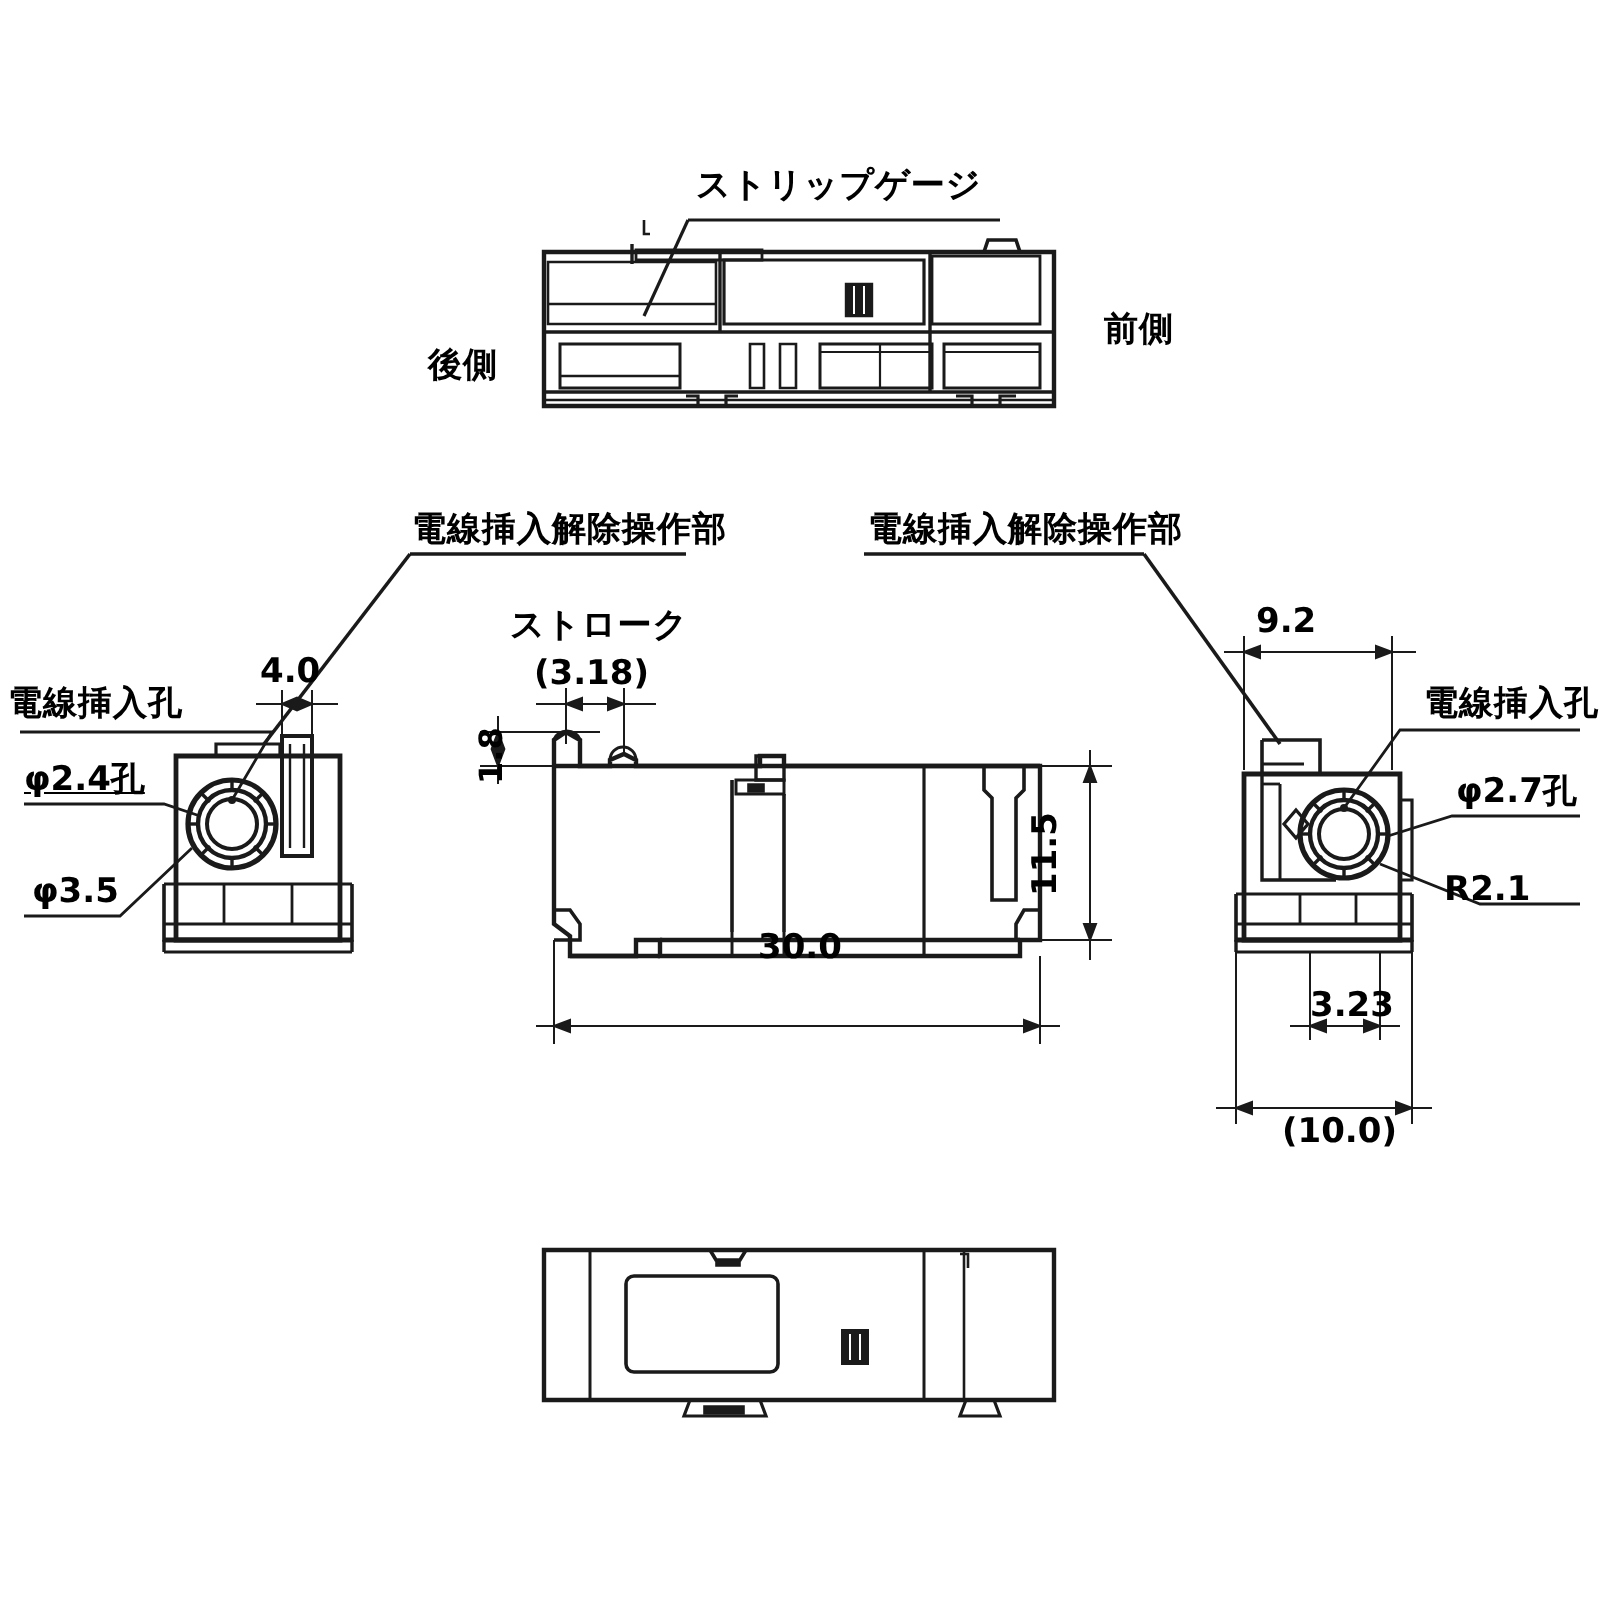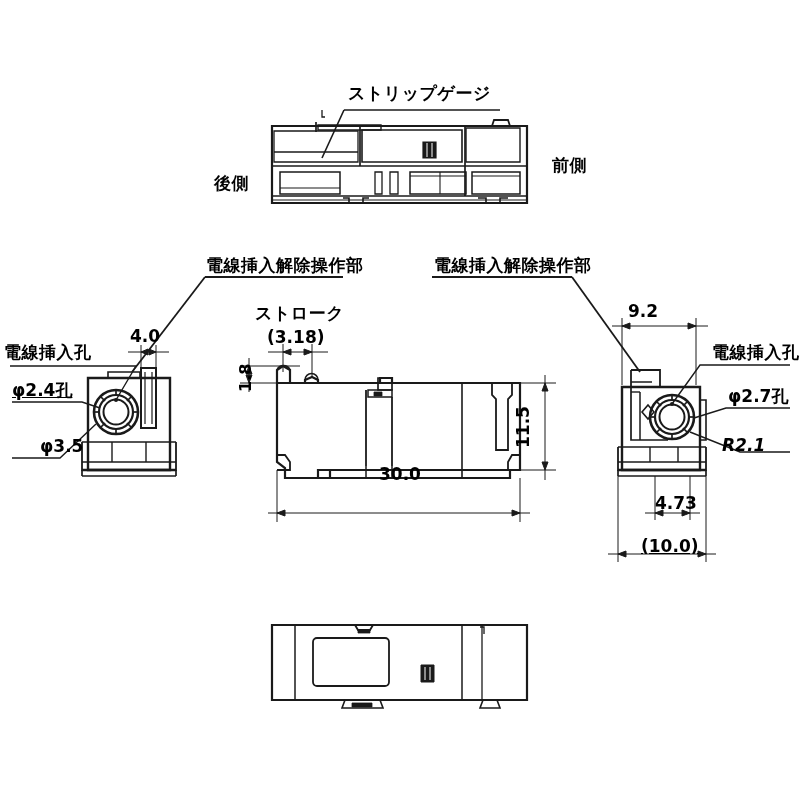--- a/index.html
+++ b/index.html
@@ -336,39 +336,39 @@
   <div class="lbl jp" style="left:552px; top:157px;">前側</div>
 
   <div class="lbl jp" style="left:206px; top:257px;">電線挿入解除操作部</div>
 
   <div class="lbl jp" style="left:434px; top:257px;">電線挿入解除操作部</div>
 
   <div class="lbl jp" style="left:4px; top:344px;">電線挿入孔</div>
 
   <div class="lbl dim" style="left:12px; top:382px;text-decoration:underline;">φ2.4孔</div>
 
-  <div class="lbl dim" style="left:16px; top:438px;margin-left:24px;">φ3.5</div>
+  <div class="lbl dim" style="left:16px; top:438px;">φ3.5</div>
 
   <div class="lbl dim" style="left:130px; top:328px;">4.0</div>
 
   <div class="lbl jp" style="left:255px; top:305px;">ストローク</div>
 
   <div class="lbl dim" style="left:267px; top:329px;">(3.18)</div>
 
   <div class="lbl dim-sm rot90" style="left:238px; top:392px;">1.8</div>
 
   <div class="lbl dim rot90" style="left:515px; top:448px;">11.5</div>
 
   <div class="lbl dim" style="left:379px; top:466px;">30.0</div>
 
   <div class="lbl dim" style="left:628px; top:303px;">9.2</div>
 
   <div class="lbl jp" style="left:712px; top:344px;">電線挿入孔</div>
 
   <div class="lbl dim" style="left:716px; top:388px;margin-left:12px;">φ2.7孔</div>
 
-  <div class="lbl dim" style="left:722px; top:437px;font-style:italic;">R2.1</div>
-
-  <div class="lbl dim" style="left:655px; top:495px;">4.73</div>
-
-  <div class="lbl dim" style="left:641px; top:538px;text-decoration:underline;">(10.0)</div>
+  <div class="lbl dim" style="left:722px; top:437px;">R2.1</div>
+
+  <div class="lbl dim" style="left:655px; top:495px;">3.23</div>
+
+  <div class="lbl dim" style="left:641px; top:558px;">(10.0)</div>
 
 </div>
 
 </body></html>

